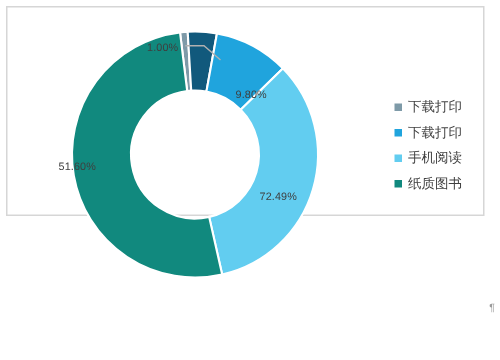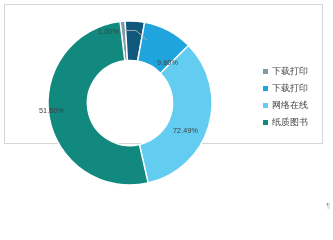--- a/index.html
+++ b/index.html
@@ -118,21 +118,21 @@
     <div class="legend-item">
       <span class="legend-swatch" style="background: rgb(126, 154, 168);"></span>
       <span class="legend-label">下载打印</span>
     </div>
     <div class="legend-item">
       <span class="legend-swatch" style="background: rgb(32, 164, 221);"></span>
       <span class="legend-label">下载打印</span>
     </div>
     <div class="legend-item">
       <span class="legend-swatch" style="background: rgb(98, 205, 240);"></span>
-      <span class="legend-label">网络在线</span>
+      <span class="legend-label">手机阅读</span>
     </div>
     <div class="legend-item">
       <span class="legend-swatch" style="background: rgb(17, 137, 126);"></span>
       <span class="legend-label">纸质图书</span>
     </div>
   </div>
 
 </div>
 
 <div id="pilcrow">¶</div>

